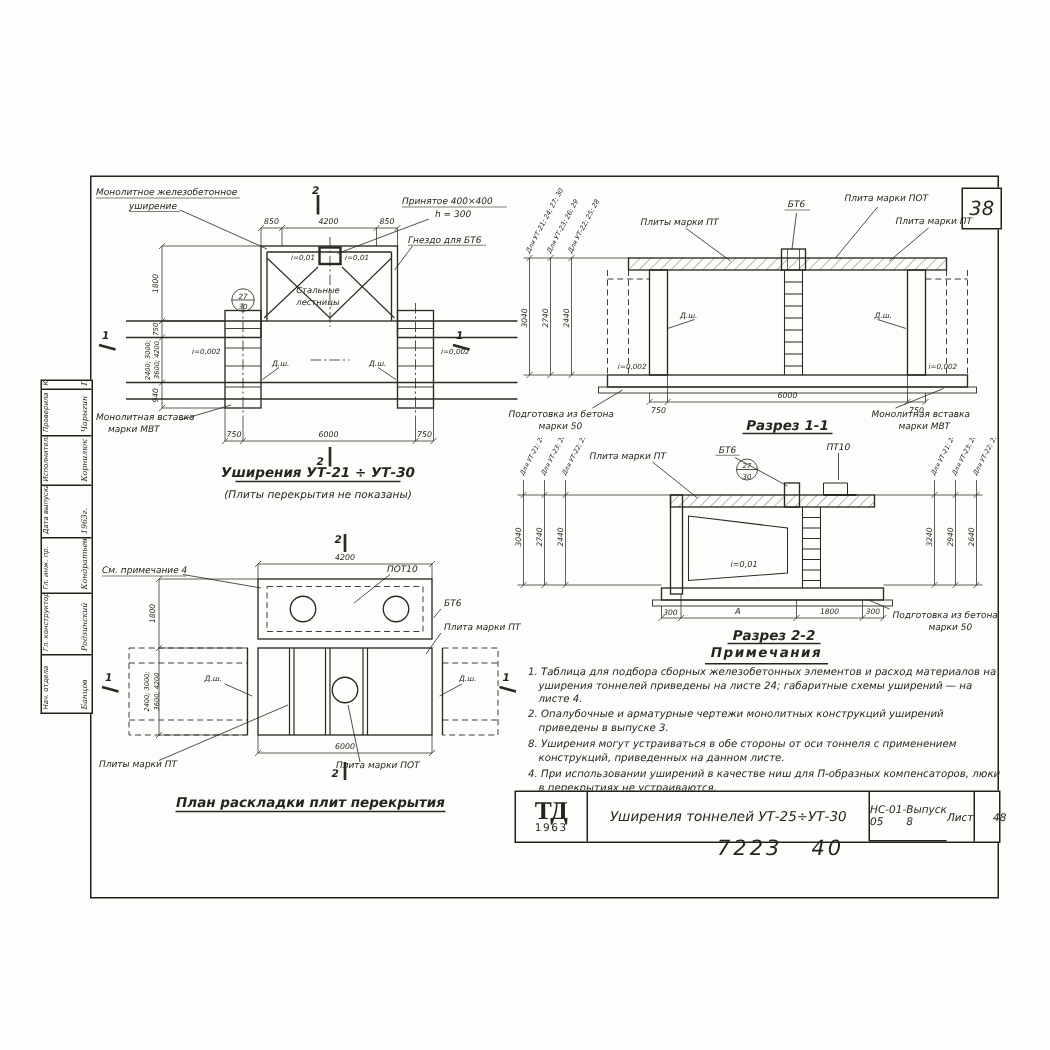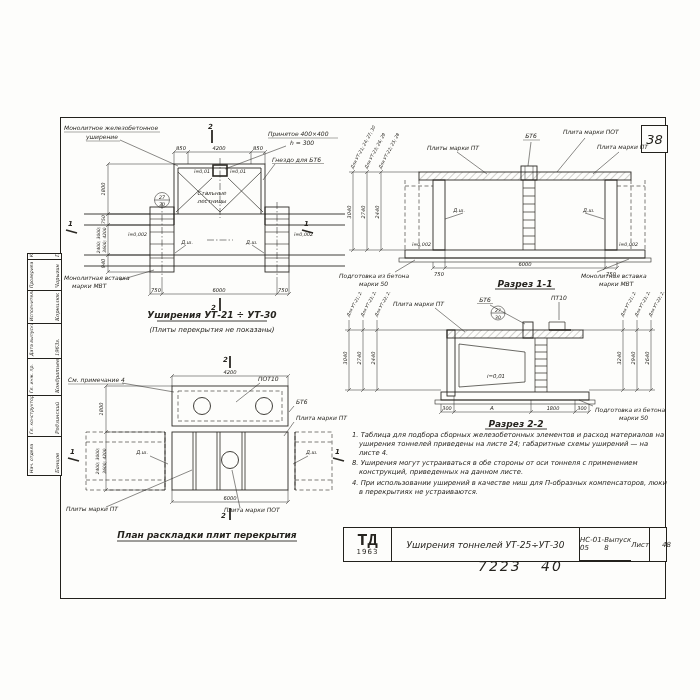--- a/index.html
+++ b/index.html
@@ -9,21 +9,21 @@
   .pagenum-box{position:absolute;left:641px;top:125px;width:25px;height:26px;border:1.4px solid #23211c;
     display:flex;align-items:center;justify-content:center;font-style:italic;font-size:13px;background:#fdfdfb;}
   svg{position:absolute;}
   svg text{font-family:"DejaVu Sans",sans-serif;font-style:italic;fill:#26241f;}
   .notes{position:absolute;left:352px;top:431px;width:318px;font-style:italic;}
   .notes-h{text-align:center;font-size:9px;font-weight:bold;letter-spacing:1px;margin-bottom:3px;}
   .notes-h span{border-bottom:1.2px solid #26241f;padding:0 4px 1px 4px;}
   .note-item{font-size:6.8px;line-height:1.3;margin-bottom:2px;text-indent:-7px;padding-left:7px;}
   .tblock{position:absolute;left:343px;top:527px;width:322px;height:33px;border:1.6px solid #23211c;display:flex;background:#fdfdfb;}
   .tb-logo{width:47px;border-right:1.6px solid #23211c;display:flex;flex-direction:column;align-items:center;justify-content:center;}
-  .tb-logo .td{font-family:Liberation Mono, monospace;font-weight:bold;font-size:17px;line-height:.9;}
+  .tb-logo .td{font-family:Liberation Serif, serif;font-weight:bold;font-size:17px;line-height:.9;}
   .tb-logo .yr{font-size:7px;letter-spacing:1px;}
   .tb-title{flex:1;display:flex;align-items:center;justify-content:center;font-style:italic;font-size:9px;border-right:1.6px solid #23211c;}
   .tb-right{width:86px;display:flex;flex-direction:row;}
   .tb-right .r{flex:1;display:flex;align-items:center;justify-content:center;font-style:italic;font-size:7px;border-bottom:1px solid #23211c;}
   .tb-right .r:last-child{border-bottom:none;}
   .tb-right .split{display:flex;padding:0;gap:12px;}
   .tb-right .split .c1{flex:1;border-right:1px solid #23211c;display:flex;align-items:center;justify-content:center;height:100%;}
   .tb-right .split .c2{flex:1;display:flex;align-items:center;justify-content:center;height:100%;}
   .handnum{position:absolute;left:478px;top:558px;font-size:14px;font-style:italic;white-space:pre;letter-spacing:2px;}
   .stamp{position:absolute;left:27px;top:476px;width:221px;height:33px;transform:rotate(-90deg);transform-origin:0 0;
@@ -481,21 +481,25 @@
     <text x="37" y="109" font-size="4.4" text-anchor="middle" transform="rotate(-90 37 109)">2400; 3000;</text>
     <text x="44" y="109" font-size="4.4" text-anchor="middle" transform="rotate(-90 44 109)">3600; 4200</text>
     <text x="161" y="10" font-size="7" font-weight="bold">2</text>
     <text x="159" y="166" font-size="7" font-weight="bold">2</text>
     <text x="8" y="102" font-size="7" font-weight="bold">1</text>
     <text x="273" y="102" font-size="7" font-weight="bold">1</text>
     <text x="145" y="186" font-size="9" font-weight="bold" text-anchor="middle">План раскладки плит перекрытия</text>
   </svg>
 
   <div class="notes">
+    <div class="notes-h">
+      <span>Примечания</span>
+    </div>
     <div class="note-item">1. Таблица для подбора сборных железобетонных элементов и расход материалов на уширения тоннелей приведены на листе 24; габаритные схемы уширений — на листе 4.</div>
+    <div class="note-item">2. Опалубочные и арматурные чертежи монолитных конструкций уширений приведены в выпуске 3.</div>
     <div class="note-item">8. Уширения могут устраиваться в обе стороны от оси тоннеля с применением конструкций, приведенных на данном листе.</div>
     <div class="note-item">4. При использовании уширений в качестве ниш для П-образных компенсаторов, люки в перекрытиях не устраиваются.</div>
   </div>
 
   <div class="tblock">
     <div class="tb-logo">
       <div class="td">ТД</div>
       <div class="yr">1963</div>
     </div>
     <div class="tb-title">Уширения тоннелей УТ-25÷УТ-30</div>

